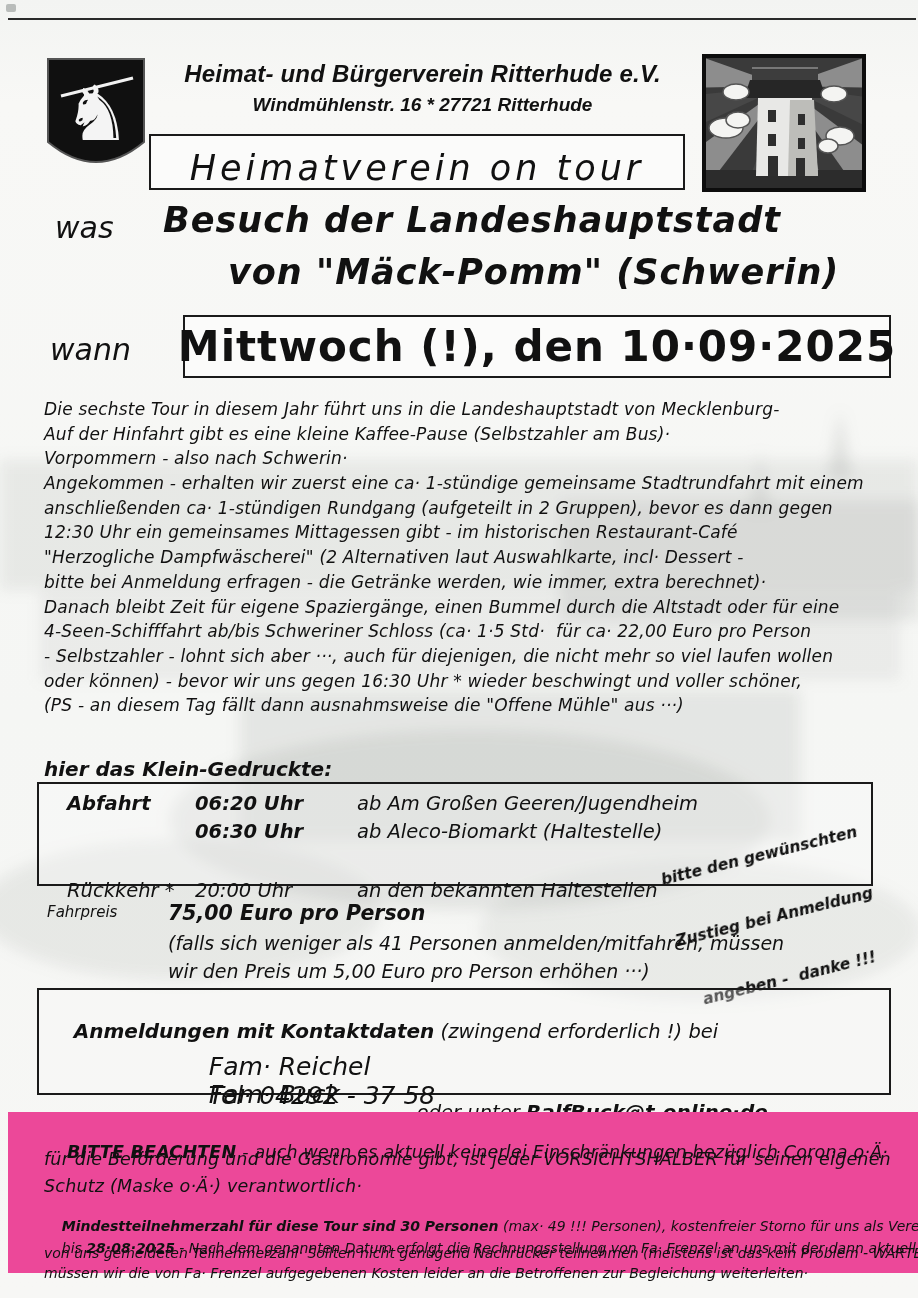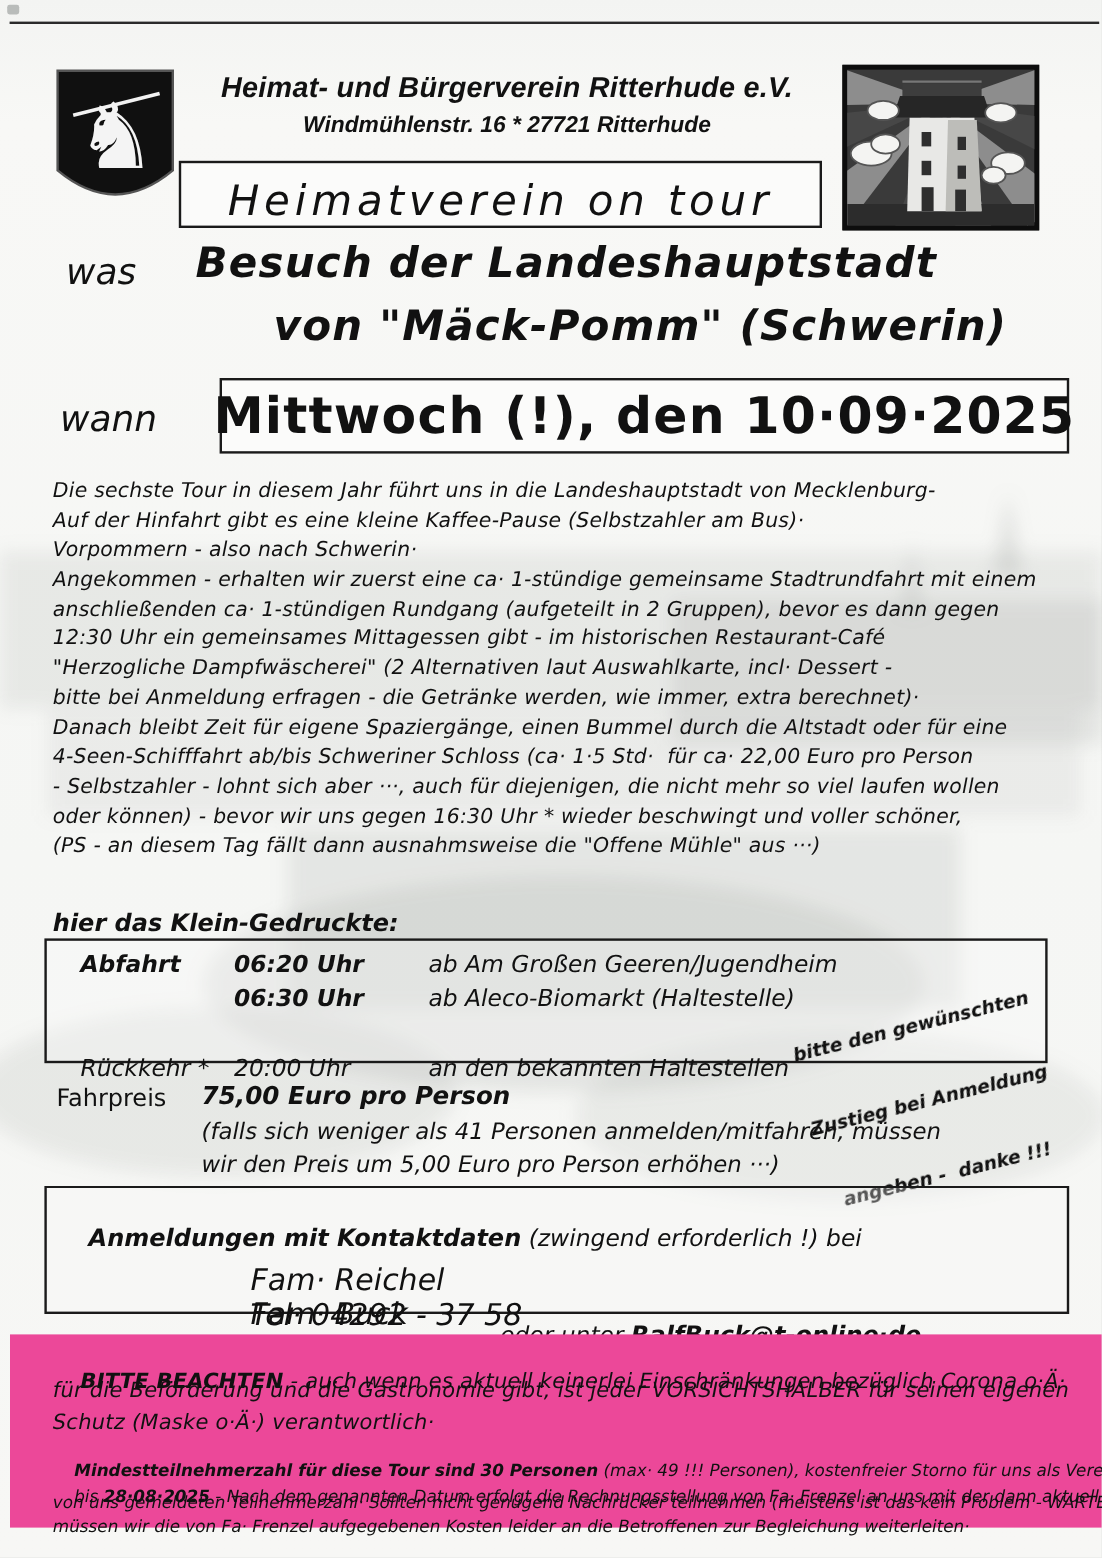--- a/index.html
+++ b/index.html
@@ -52,21 +52,21 @@
   .sched-box { position:absolute; left:37px; top:782px; width:836px; height:104px; border:2px solid #1a1a1a; background:rgba(250,250,249,.35); }
   .sched-row { position:absolute; left:28px; display:flex; font-style:italic; font-size:19.5px; white-space:pre; }
   .sched-row .l { width:128px; }
   .sched-row .t { width:162px; }
   .sched-row.r0 { top:8px; }  .sched-row.r1 { top:36px; } .sched-row.r2 { top:64px;margin-top:31px; }
   .sched-row.r0 .l, .sched-row.r0 .t, .sched-row.r1 .t { font-weight:bold; }
   .sched-note { position:absolute; left:618px; top:18px; width:235px; transform:rotate(-14deg);
     font-style:italic; font-weight:bold; font-size:15.5px; text-align:center; line-height:21px; white-space:pre; }
 
   
-  .price-label { position:absolute; left:47px; top:903px; font-size:20px; }
+  .price-label { position:absolute; left:47px; top:903px; font-style:italic; font-size:15px; }
   .price-value { position:absolute; left:168px; top:901px; font-style:italic; font-weight:bold; font-size:20.5px; }
   .price-note1 { position:absolute; left:168px; top:932px; font-style:italic; font-size:19px; white-space:pre; }
   .price-note2 { position:absolute; left:168px; top:960px; font-style:italic; font-size:19px; white-space:pre; }
 
   
   .reg-box { position:absolute; left:37px; top:988px; width:854px; height:107px; border:2px solid #1a1a1a; background:rgba(250,250,249,.3); }
   .reg-heading { position:absolute; left:10px; top:6px; font-style:italic; font-size:19.5px; white-space:pre; }
   .reg-heading b { font-size:20px; }
   .reg-row { position:absolute; font-style:italic; font-size:25px; white-space:pre; }
   .reg-row .nm { display:inline-block; width:215px; }

